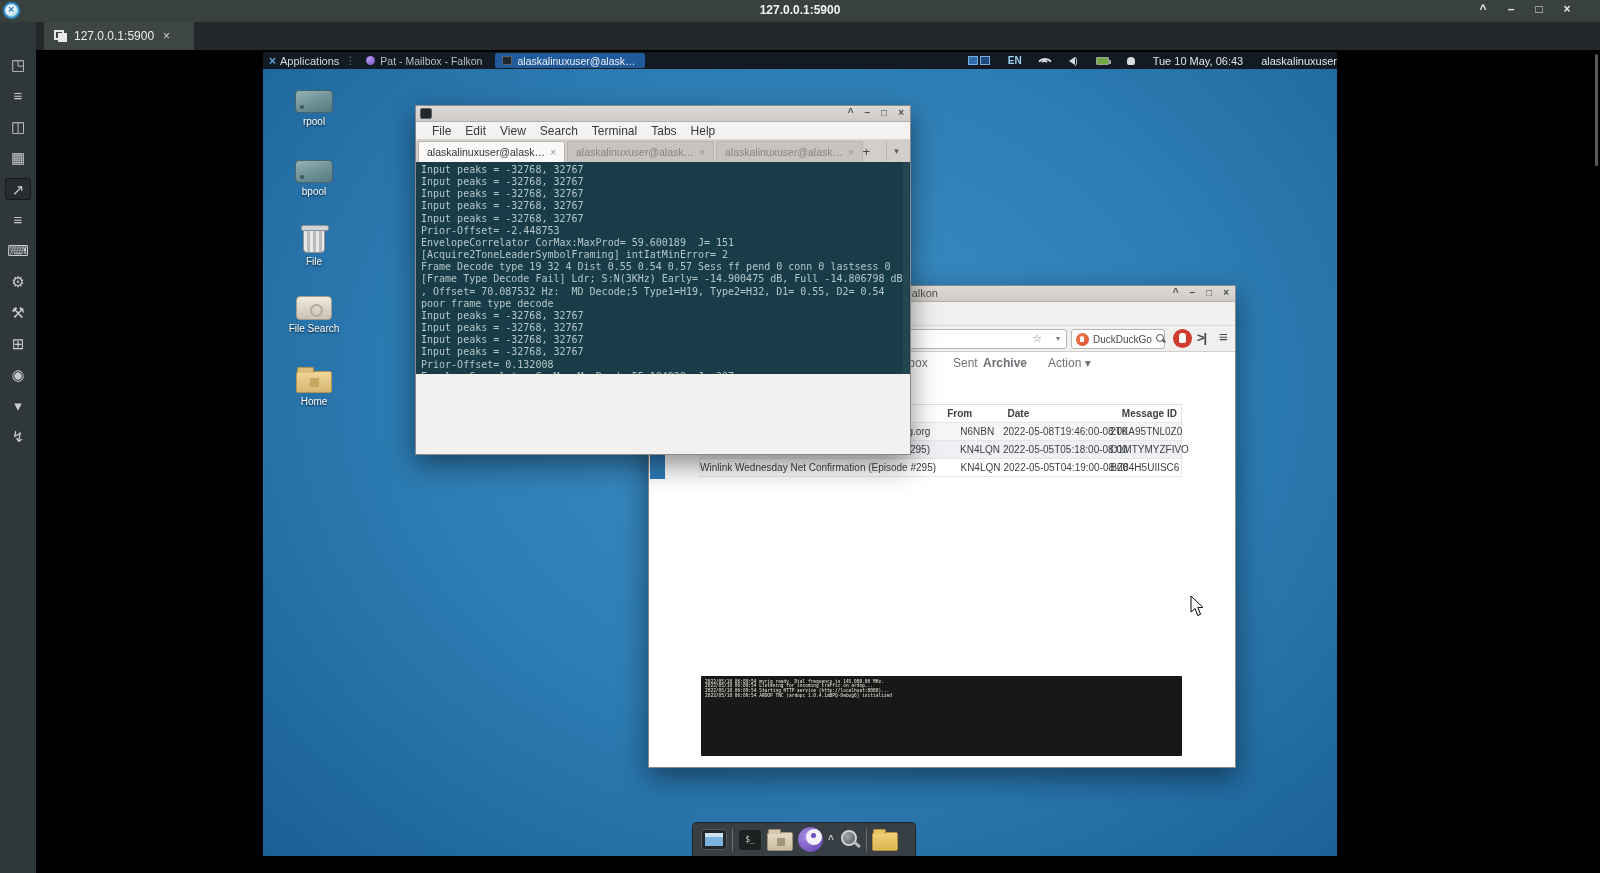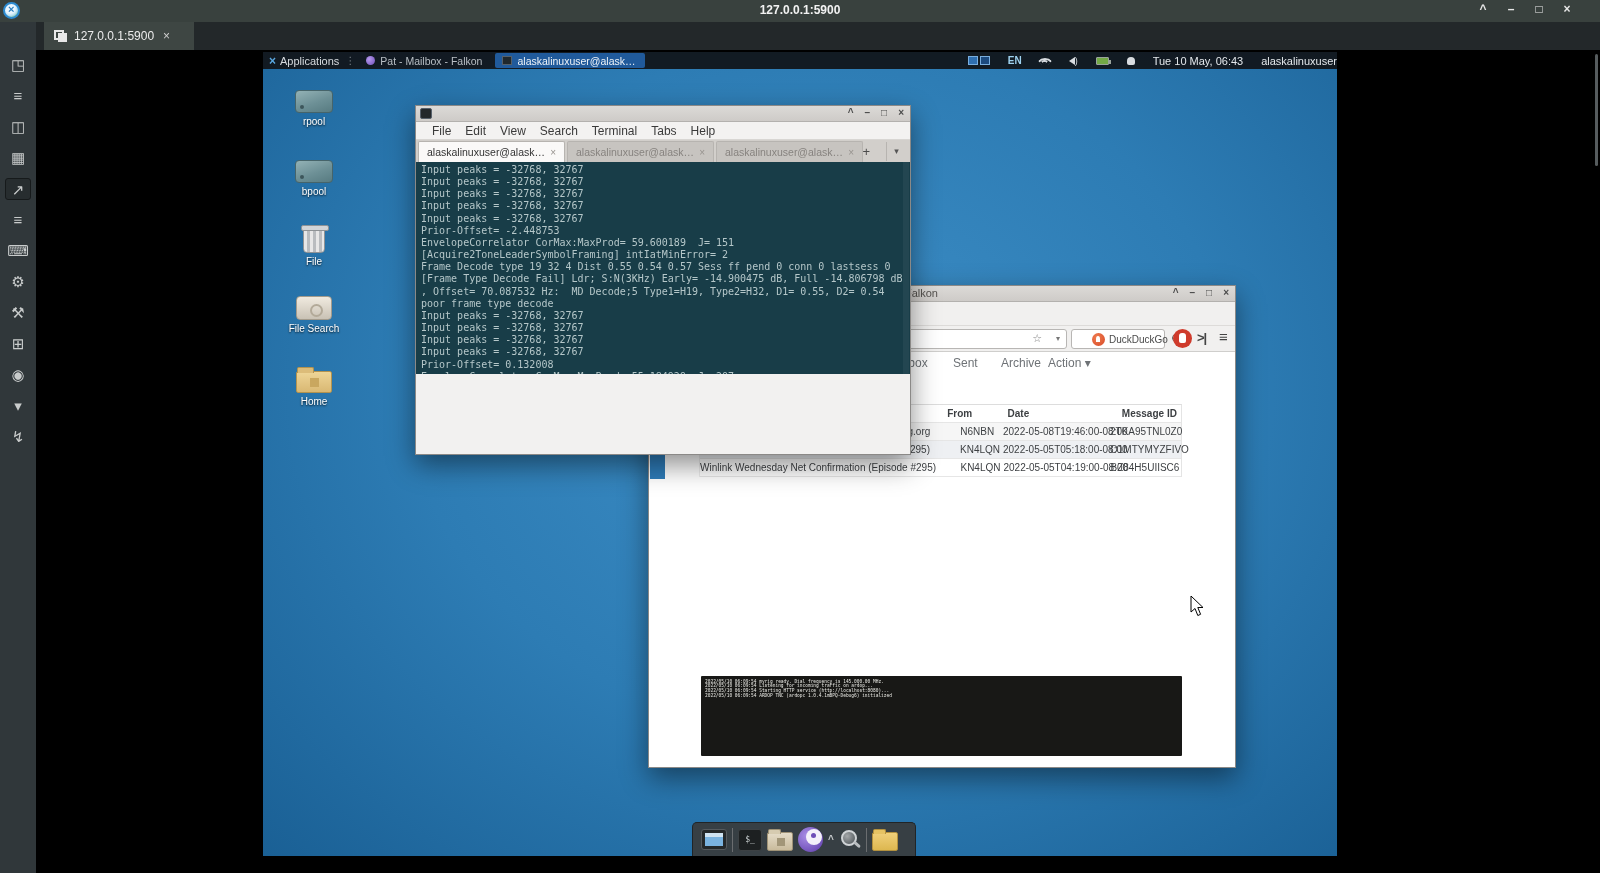--- a/index.html
+++ b/index.html
@@ -100,21 +100,21 @@
   .termscroll i{position:absolute;left:0.5px;top:262px;width:5px;height:29px;background:#93a4a7;border-radius:2px;}
 
   
   .falkon{left:385px;top:233px;width:588px;height:483px;z-index:20;}
   .falkon .xtitle{left:182px;color:#55524f;font-weight:normal;}
   .fband{height:24px;background:#f1f0ef;border-bottom:1px solid #dddbd9;}
   .fnavbar{position:relative;height:26px;background:#f1f0ef;border-bottom:1px solid #cfcecc;}
   .urlbar{position:absolute;left:8px;top:3px;width:410px;height:20px;background:#fff;border:1px solid #b8b6b4;border-radius:3px;}
   .urlbar .star{position:absolute;right:24px;top:2px;font-size:11px;color:#8a8a8a;}
   .urlbar .dd{position:absolute;right:6px;top:4px;font-size:8px;color:#777;}
-  .searchbox{position:absolute;left:422px;top:3px;width:94px;height:20px;background:#fff;border:1px solid #b8b6b4;border-radius:3px;display:flex;align-items:center;gap:4px;padding:0 20px;}
+  .searchbox{position:absolute;left:422px;top:3px;width:94px;height:20px;background:#fff;border:1px solid #b8b6b4;border-radius:3px;display:flex;align-items:center;gap:4px;padding:0 4px;}
   .ddg-logo{width:13px;height:13px;border-radius:50%;background:radial-gradient(circle at 38% 35%,#f07d50,#de5833 70%);position:relative;flex:none;}
   .ddg-logo:after{content:"";position:absolute;left:4px;top:3px;width:4px;height:6px;background:#fff;border-radius:50% 50% 0 0;}
   .searchbox .slabel{font-size:10px;color:#4a4a4a;flex:1;}
   .mag{position:relative;width:11px;height:11px;flex:none;}
   .mag:before{content:"";position:absolute;left:0;top:0;width:6px;height:6px;border:1.5px solid #555;border-radius:50%;}
   .mag:after{content:"";position:absolute;left:6.5px;top:6.5px;width:4px;height:1.6px;background:#555;transform:rotate(45deg);}
   .adblock{position:absolute;left:524px;top:3px;width:19px;height:19px;border-radius:50%;background:#cf3b2c;}
   .adblock i{position:absolute;left:6px;top:4px;width:7px;height:10px;background:#fff;border-radius:3px 3px 2px 2px;}
   .ftool{position:absolute;top:4px;font-size:13px;color:#444;cursor:pointer;}
   .panel-toggle{left:548px;letter-spacing:-1px;font-weight:bold;}
@@ -289,21 +289,21 @@
             <i></i>
           </div>
         <span class="ftool panel-toggle">&gt;|</span>
         <span class="ftool fmenu">≡</span>
       </div>
       <div class="fcontent">
         <div class="fnavtabs" id="fnavtabs">
             <span style="left: 187px;">Inbox</span>
             <span style="left: 240px;">Outbox</span>
             <span style="left: 304px;">Sent</span>
-            <span style="left: 352px;">Archive</span>
+            <span style="left: 334px; font-weight: bold;">Archive</span>
             <span style="left: 399px;">Action ▾</span>
           </div>
         <div class="sel-frag"></div>
         <div class="mailtable" id="mailtable">
             <div class="trow hdr">
               <span class="c-subj"></span>
               <span class="c-from">From</span>
               <span class="c-date">Date</span>
               <span class="c-id">Message ID</span>
             </div>

